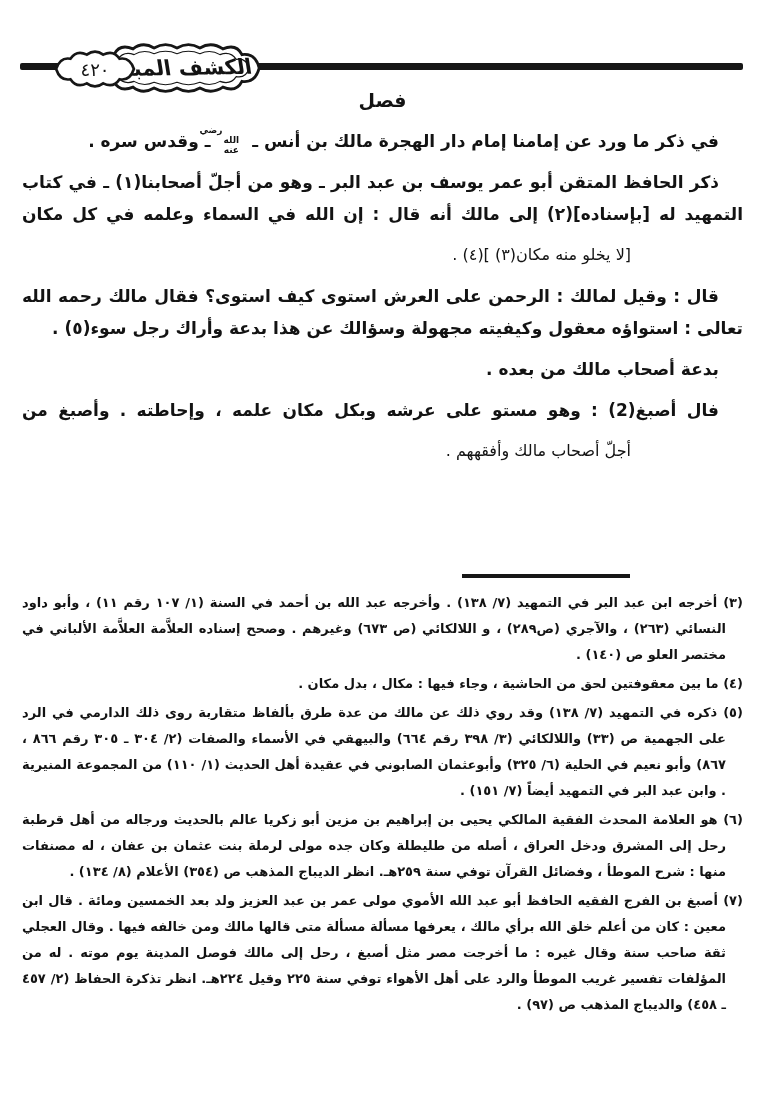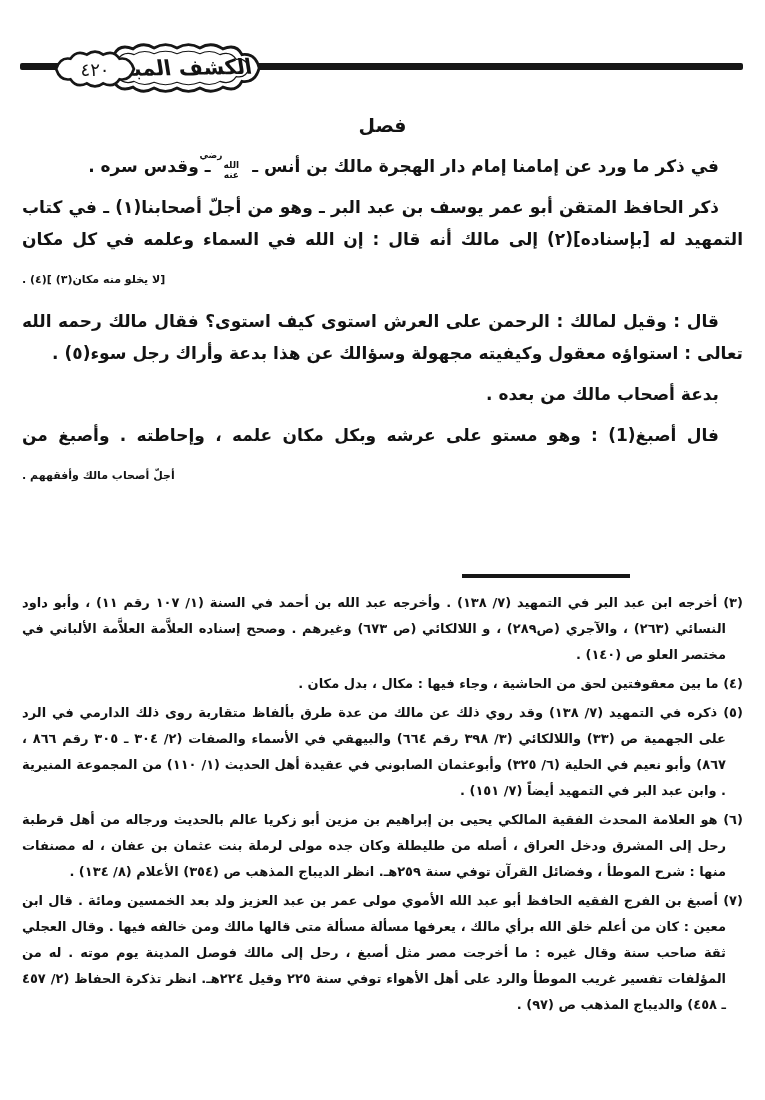--- a/index.html
+++ b/index.html
@@ -26,34 +26,34 @@
     position:absolute;inset:0;display:flex;align-items:center;justify-content:center;
     font-size:21px;font-weight:bold;transform:skewX(8deg) rotate(-1deg);
     letter-spacing:0;
   }
   .number-cartouche{top:10px;left:52px;width:86px;height:46px;}
   .number-cartouche .cartouche-label{
     position:absolute;inset:0;display:flex;align-items:center;justify-content:center;
     font-size:18px;font-weight:normal;letter-spacing:2px;
   }
   
-  .body-text{position:absolute;top:114px;right:22px;left:22px;}
+  .body-text{position:absolute;top:89px;right:22px;left:22px;}
   .section-title{
     text-align:center;font-size:19px;font-weight:bold;margin:0 0 14px 0;
   }
   .para{
     margin:0 0 9px 0;
     font-size:17px;line-height:32px;font-weight:bold;
     text-align:justify;
   }
   .para.indent{text-indent:24px;}
   .para.stretch{text-align-last:justify;}
   .hanging-line{
-    font-size:11px;line-height:32px;font-weight:bold;
-    text-align:left;margin:0 112px 9px 0;
+    font-size:16px;line-height:32px;font-weight:normal;
+    text-align:right;margin:0 112px 9px 0;
   }
   .honorific{
     display:inline-block;font-size:9px;line-height:10px;font-weight:bold;
     max-width:30px;vertical-align:middle;text-align:center;transform:translateY(-2px);
   }
   
   .fn-sep{
     width:168px;height:4px;background:#161616;
     margin:14px 113px 12px auto;
   }
@@ -96,21 +96,21 @@
     <p class="para indent"><span>في ذكر ما ورد عن إمامنا إمام دار الهجرة مالك بن أنس ـ </span><span class="honorific">رضي الله عنه</span><span> ـ وقدس سره .</span></p>
 
     <p class="para indent stretch">ذكر الحافظ المتقن أبو عمر يوسف بن عبد البر ـ وهو من أجلّ أصحابنا(١) ـ في كتاب التمهيد له [بإسناده](٢) إلى مالك أنه قال : إن الله في السماء وعلمه في كل مكان</p>
     <div class="hanging-line">[لا يخلو منه مكان(٣) ](٤) .</div>
 
     <p class="para indent">قال : وقيل لمالك : الرحمن على العرش استوى كيف استوى؟ فقال مالك رحمه الله تعالى : استواؤه معقول وكيفيته مجهولة وسؤالك عن هذا بدعة وأراك رجل سوء(٥) .</p>
 
     <p class="para indent">بدعة أصحاب مالك من بعده .</p>
 
 
-    <p class="para indent stretch">فال أصبغ(1) : وهو مستو على عرشه وبكل مكان علمه ، وإحاطته . وأصبغ من</p>
+    <p class="para indent stretch">فال أصبغ(2) : وهو مستو على عرشه وبكل مكان علمه ، وإحاطته . وأصبغ من</p>
     <div class="hanging-line">أجلّ أصحاب مالك وأفقههم .</div>
   </div>
 
   <div class="footnotes">
     <div class="fn-sep"></div>
 
 
 
     <p class="footnote"><span class="fn-marker">(٣)</span> <span>أخرجه ابن عبد البر في التمهيد (٧/ ١٣٨) . وأخرجه عبد الله بن أحمد في السنة (١/ ١٠٧ رقم ١١) ، وأبو داود النسائي (٢٦٣) ، والآجري (ص٢٨٩) ، و اللالكائي (ص ٦٧٣) وغيرهم . وصحح إسناده العلاَّمة العلاَّمة الألباني في مختصر العلو ص (١٤٠) .</span></p>
 

